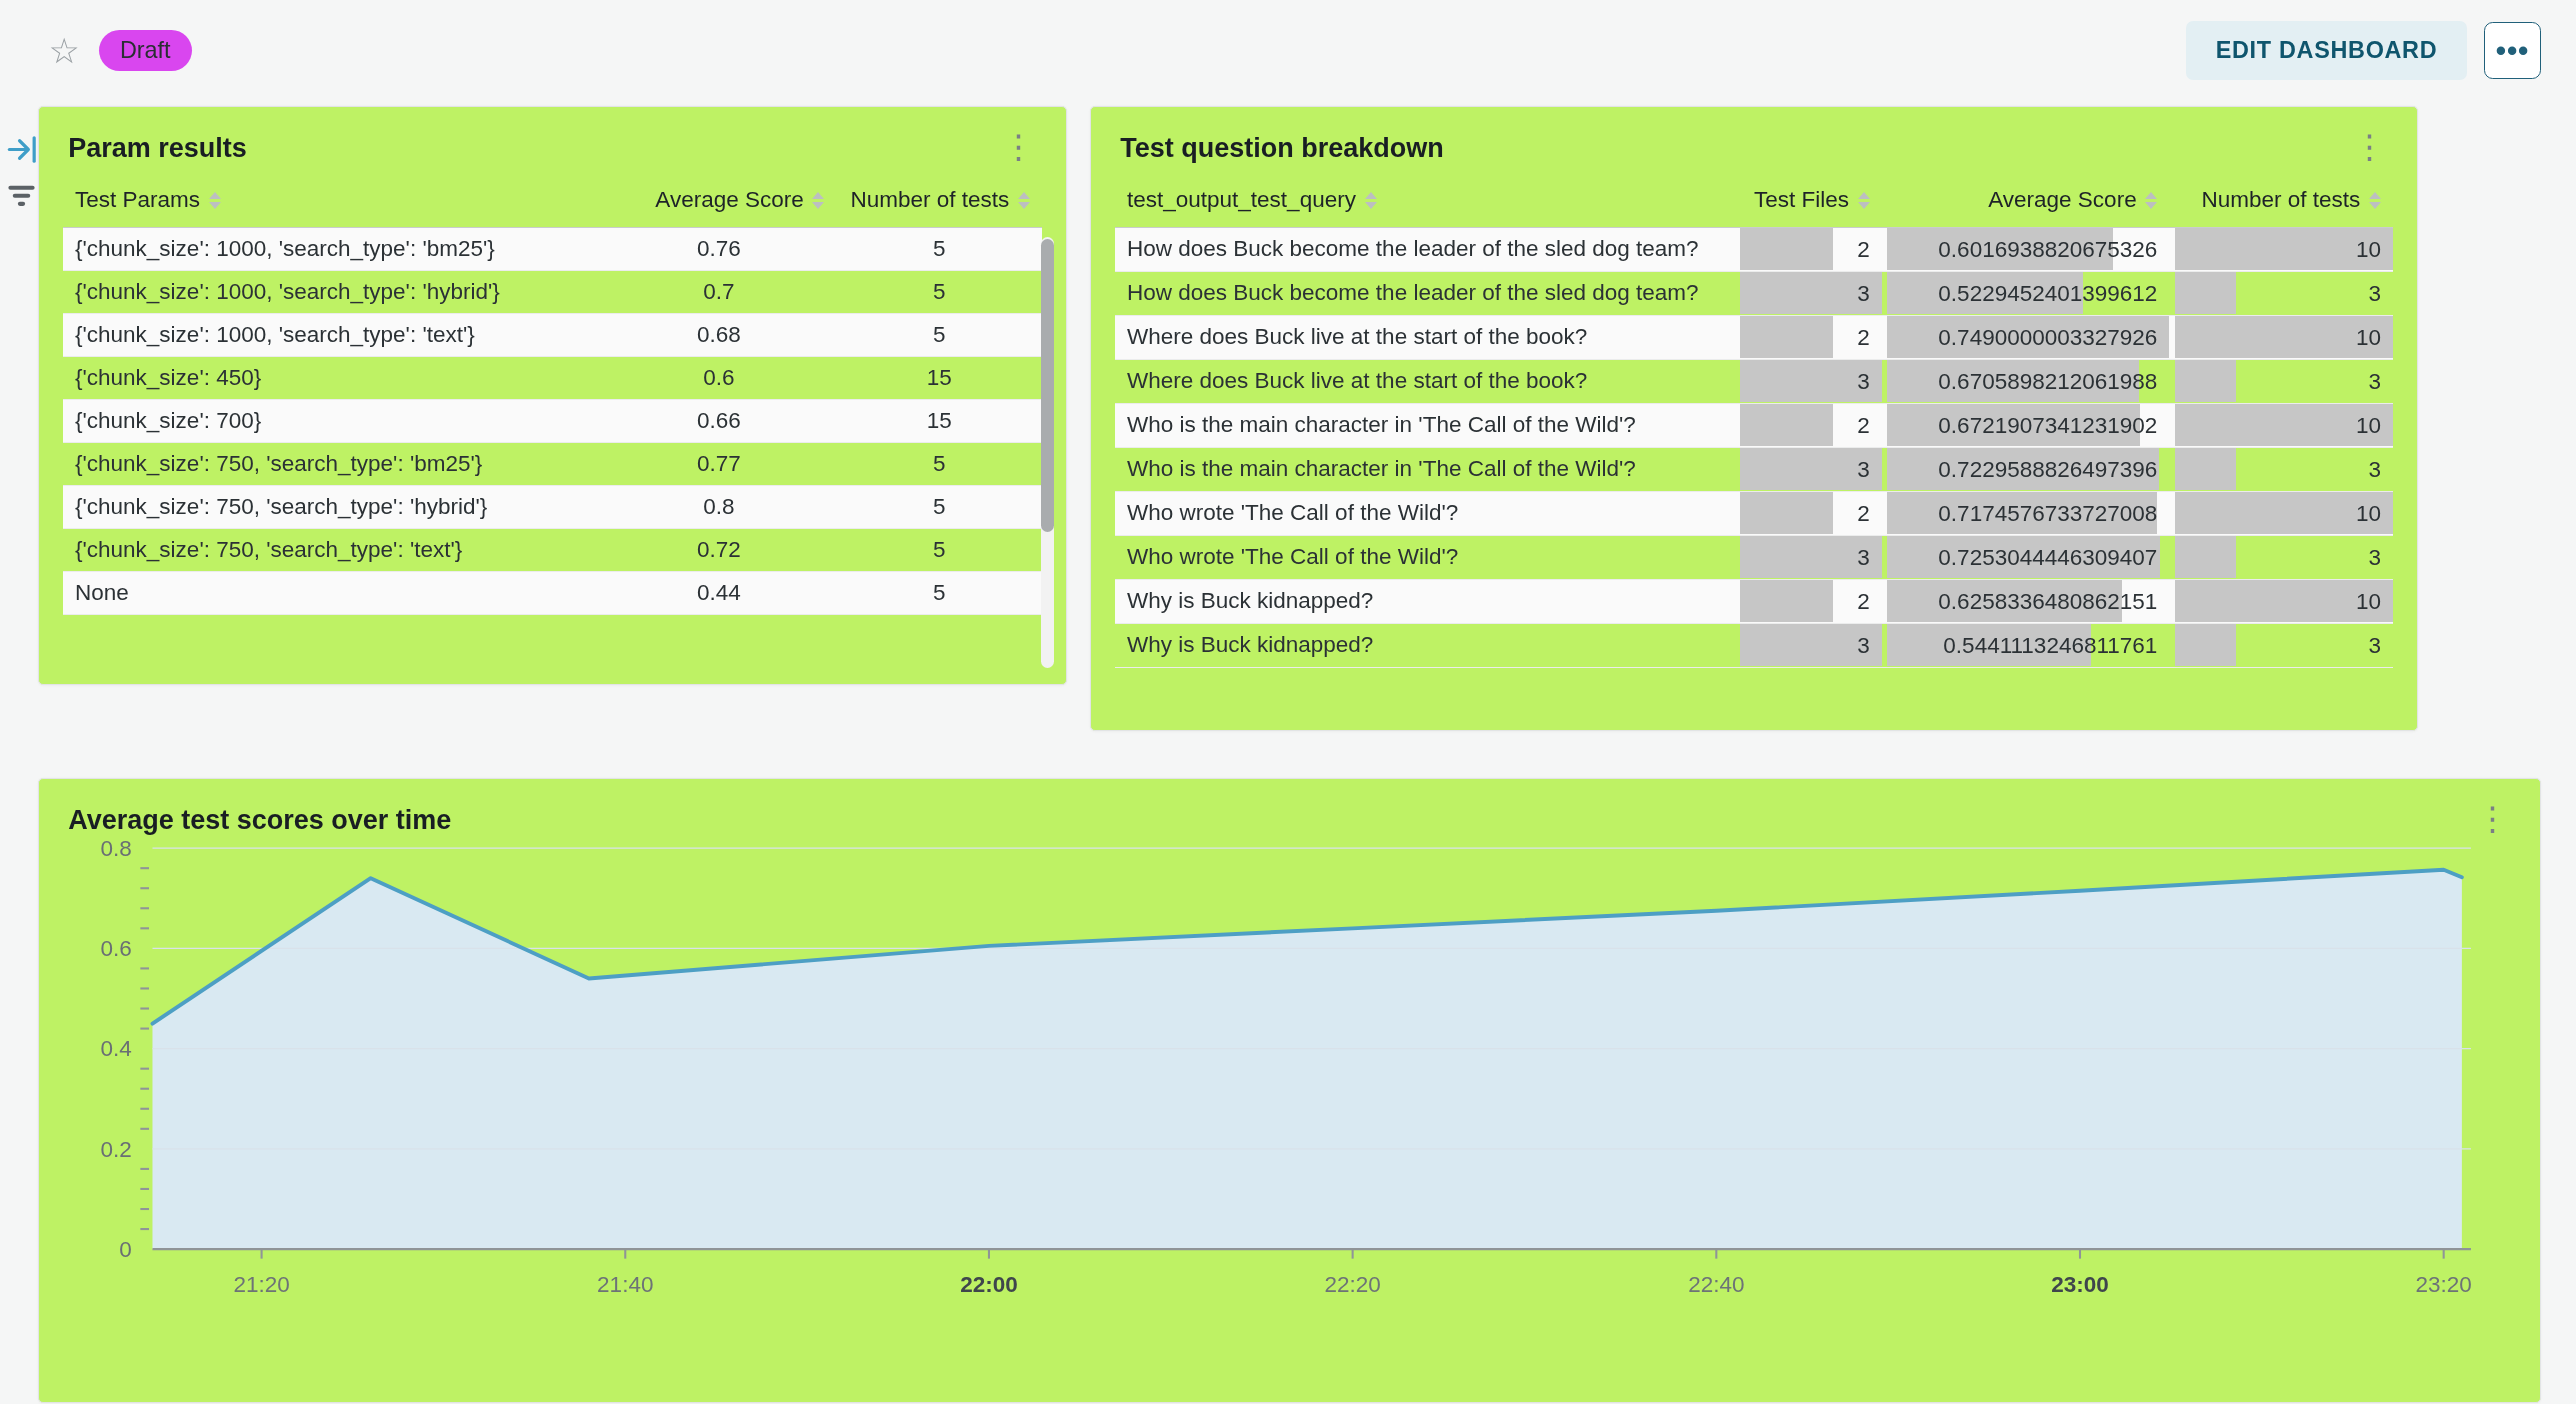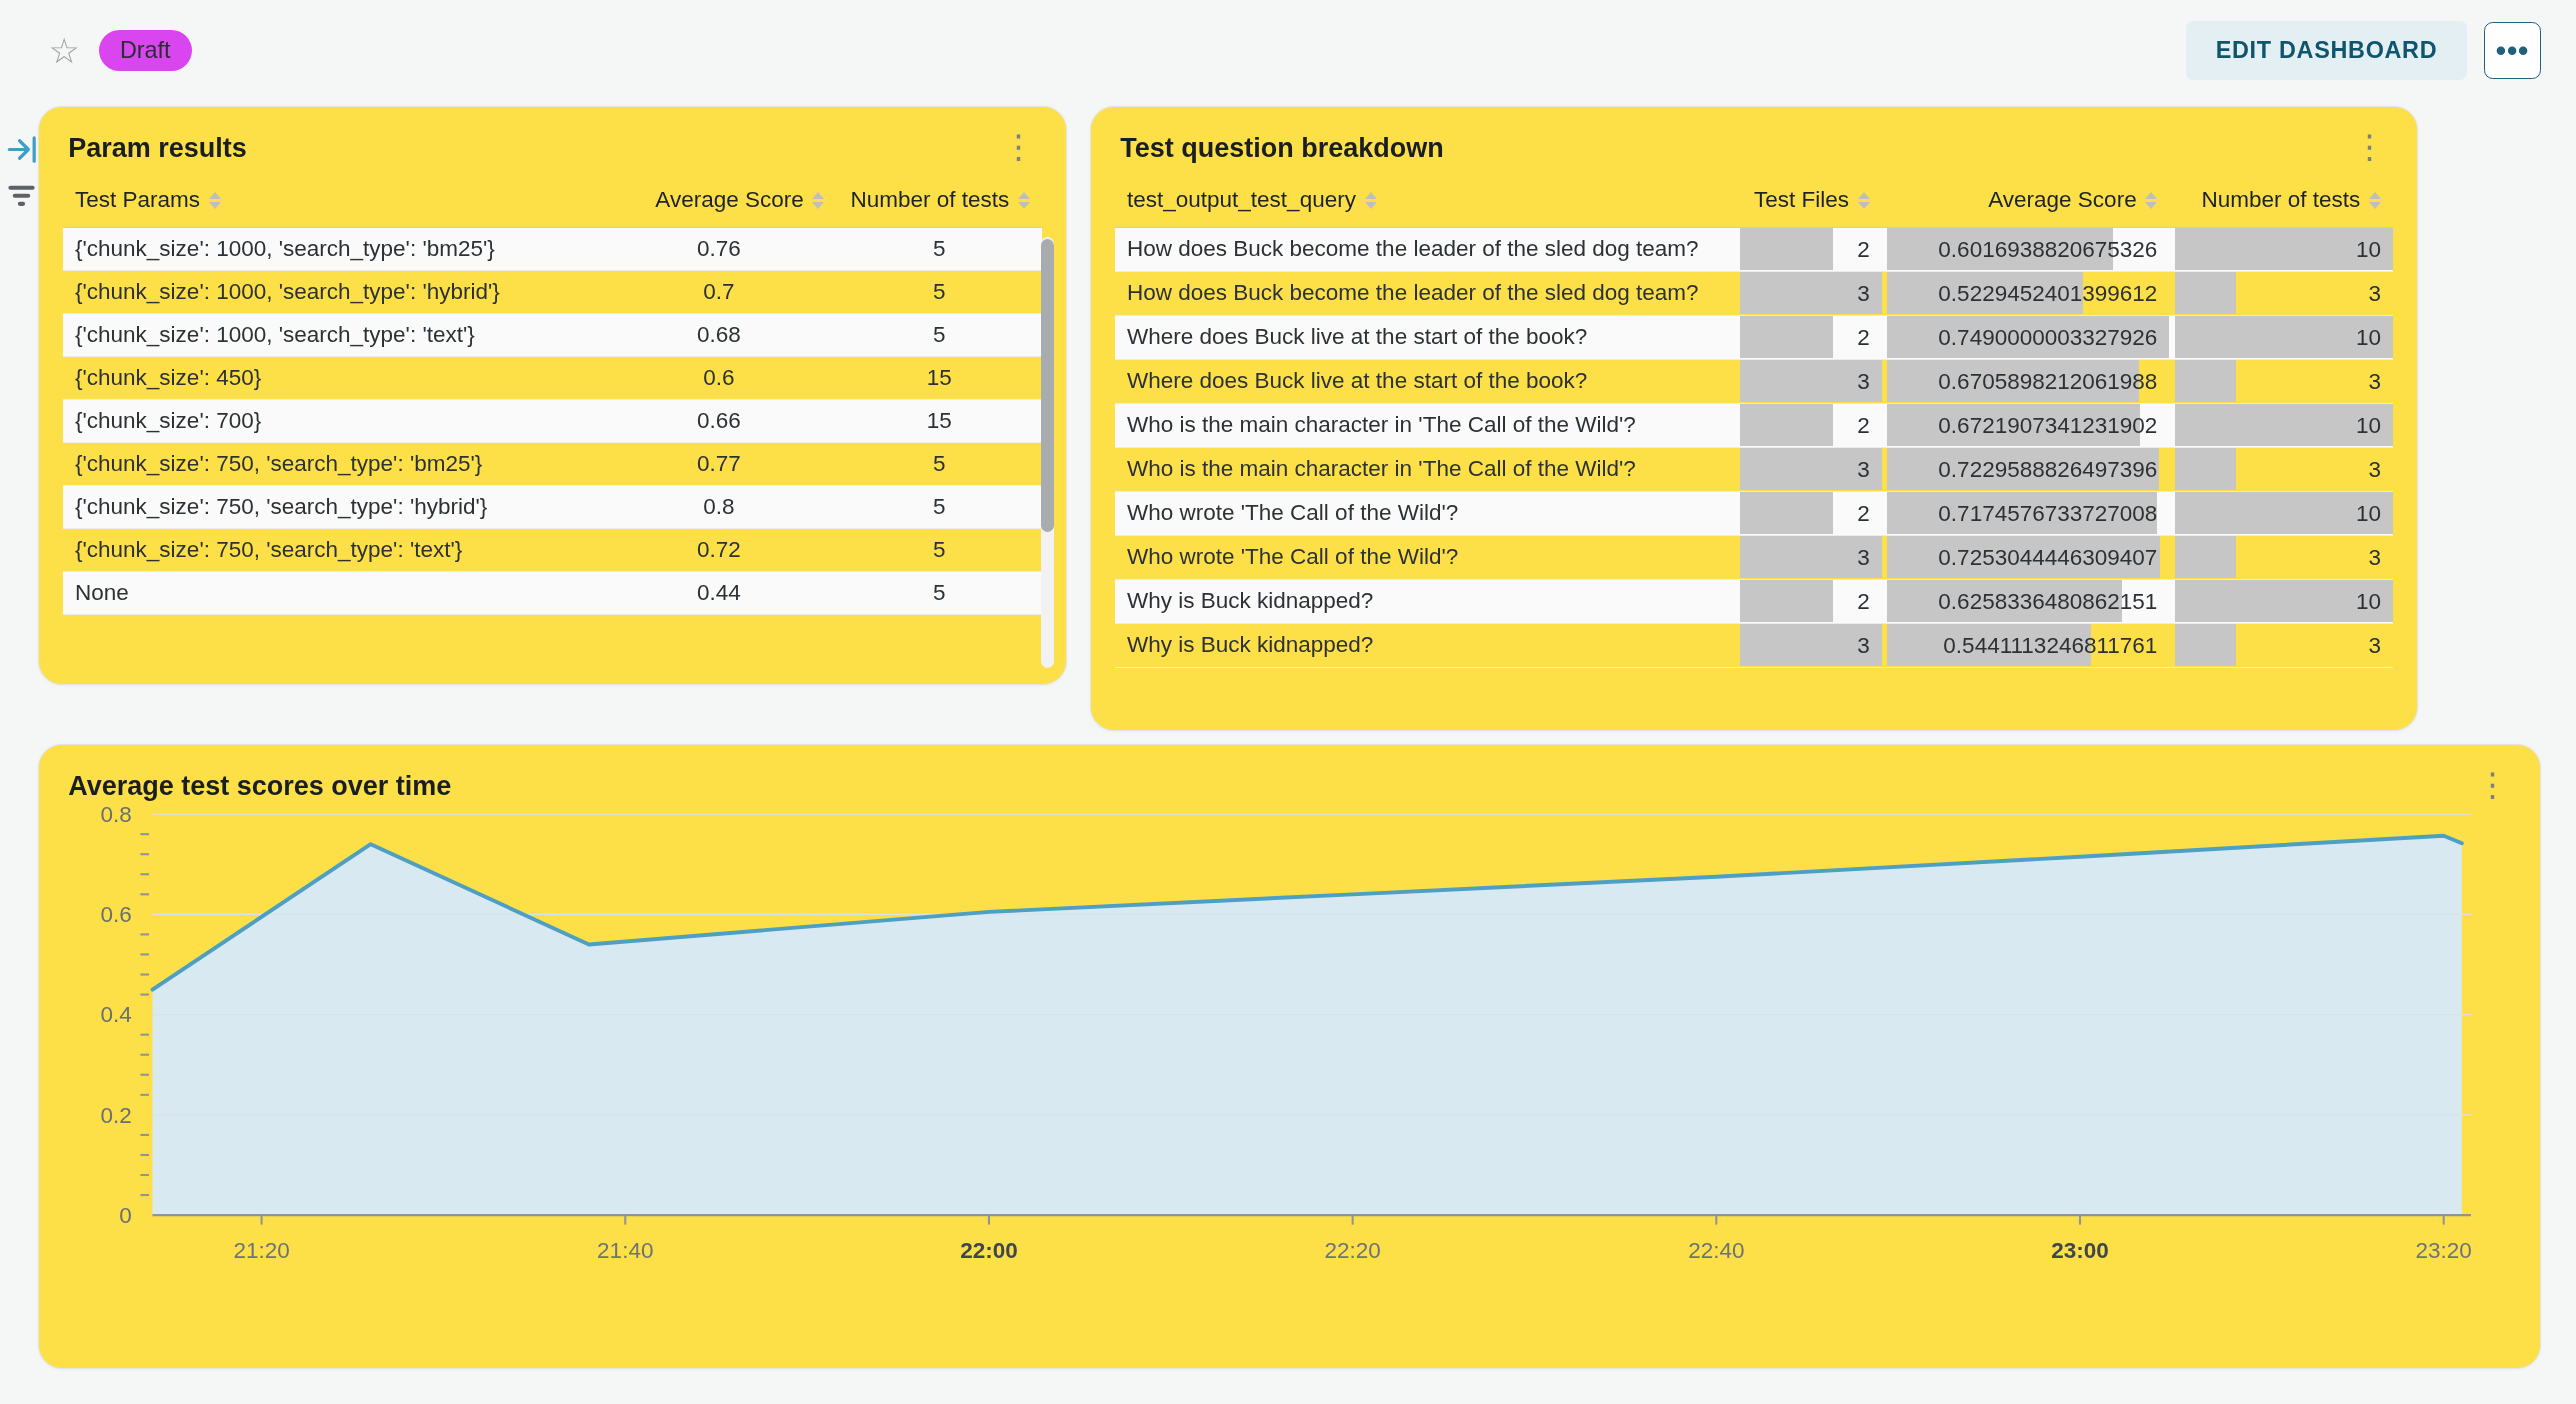--- a/index.html
+++ b/index.html
@@ -38,28 +38,28 @@
     letter-spacing: 0.9px;
   }
 
   
   .rail-icon { position: absolute; cursor: pointer; }
   #rail-expand { left: 5.2px; top: 132px; }
   #rail-filter { left: 3.5px; top: 177px; }
 
   
   .card {
-    position: absolute; background: #fde047;
-    border: 0.9px solid #e2e4e5; border-radius: 24px;
+    position: absolute; background: #bef264;
+    border: 0.9px solid #e2e4e5; border-radius: 5px;
     box-shadow: 0 0.9px 2.6px rgba(0,0,0,0.04);
     padding: 22.5px 24px;
   }
   #card-params   { left: 38px;   top: 106px; width: 1029px; height: 579px; }
   #card-questions{ left: 1090px; top: 106px; width: 1328px; height: 625px; }
-  #card-chart    { left: 38px;   top: 744px; width: 2503px; height: 625px; }
+  #card-chart    { left: 38px;   top: 778px; width: 2503px; height: 625px; }
 
   .card-head { display: flex; align-items: flex-start; }
   .card-title { font-size: 27px; font-weight: 700; color: #191e23; margin: 3.5px 0 0 5.2px; }
   .card-head .spacer { flex: 1; }
   .kebab { font-size: 33px; color: #7a8085; cursor: pointer; line-height: 1; padding: 0 7px; user-select: none; }
 
   
   table { width: 100%; border-collapse: collapse; font-size: 22.5px; table-layout: fixed; }
   thead th {
     font-weight: 400; color: #1e2328; text-align: right;

